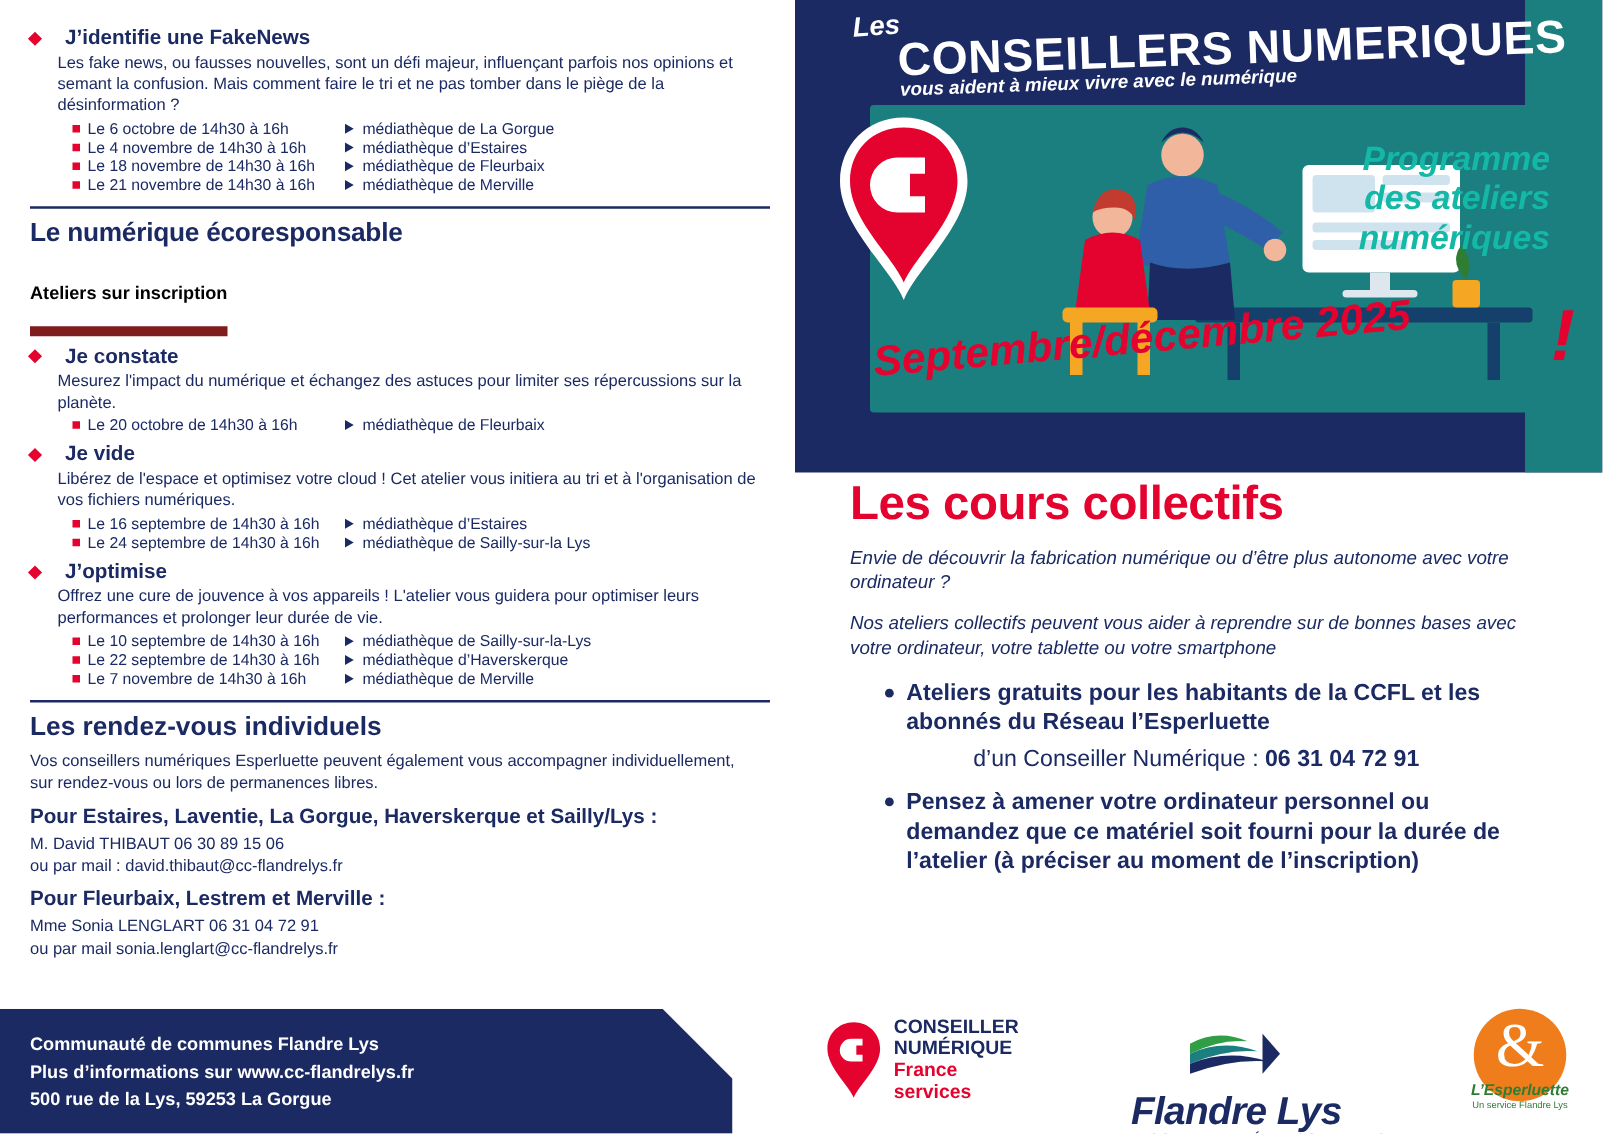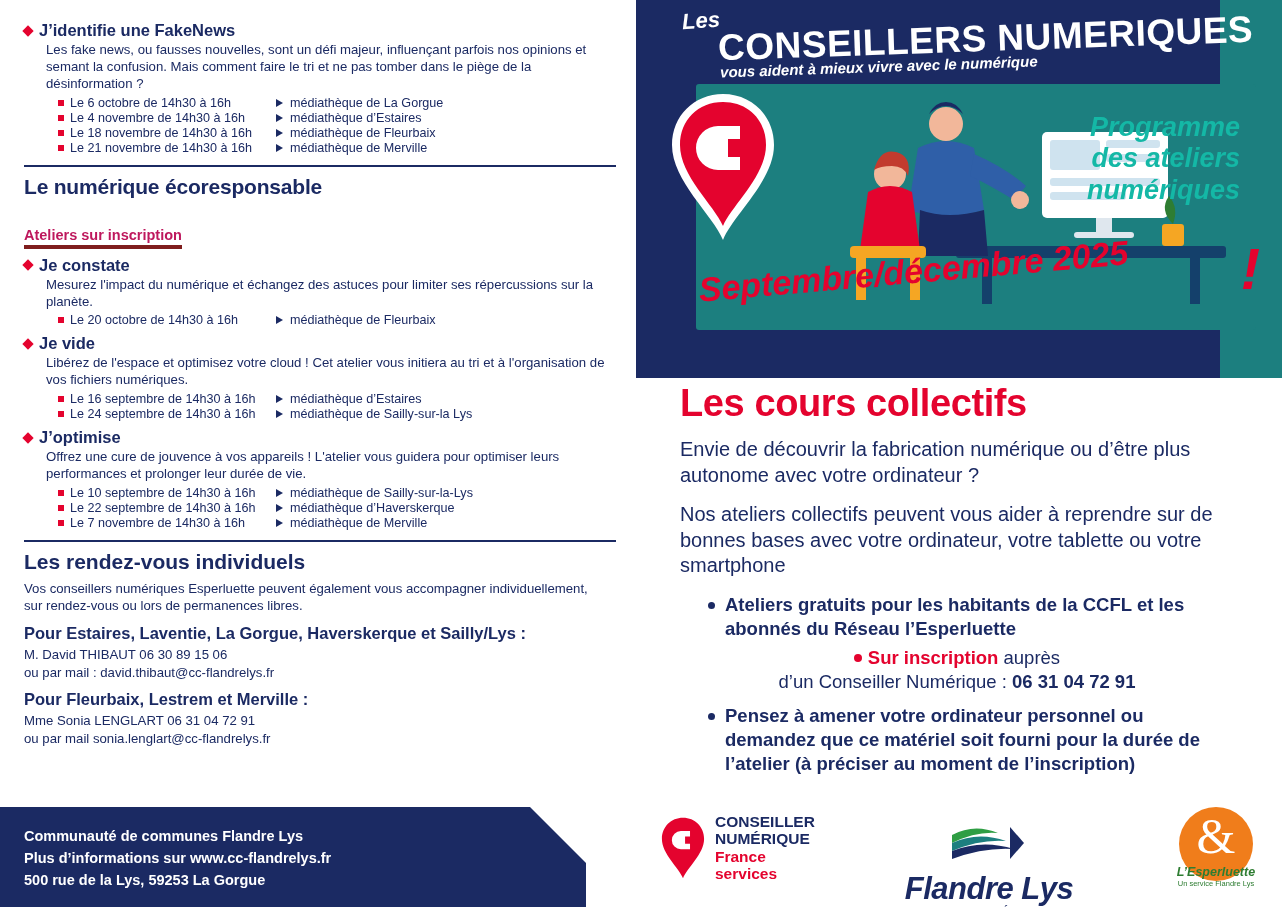--- a/index.html
+++ b/index.html
@@ -40,35 +40,35 @@
     letter-spacing: -0.2px;
   }
   .sec-title-row {
     display: flex;
     align-items: baseline;
     gap: 24px;
     margin: 4px 0 2px 0;
     flex-direction: column;
   }
   .inscription-tag {
-    color: #be185d;
+    color: #000000;
     font-size: 14.5px;
     font-weight: bold;
-    border-bottom: 4px solid #7f1d1d;
-    padding-bottom: 2px;
+    border-bottom: 8px solid #7f1d1d;
+    padding-bottom: 18px;
     white-space: nowrap;
   }
 
   .topic {
     margin: 0 0 2px 0;
   }
   .topic-head {
     display: flex;
     align-items: center;
-    gap: 7px;
+    gap: 20px;
     margin: 7px 0 2px 0;
   }
   .diamond {
     width: 8px; height: 8px;
     background: #e4032e;
     transform: rotate(45deg);
     flex: 0 0 auto;
   }
   .topic-name {
     font-size: 16.5px;
@@ -289,23 +289,24 @@
   }
   .cc-title {
     color: #e4032e;
     font-size: 38px;
     font-weight: bold;
     margin: 0 0 12px 0;
     letter-spacing: -0.4px;
   }
   .cc-p {
     color: #1b2a63;
-    font-size: 20px;
+    font-size: 15px;
     line-height: 1.28;
     margin: 0 0 14px 0;
+    font-style: italic;
   }
   .cc-li {
     display: flex;
     gap: 10px;
     color: #1b2a63;
     font-size: 18.5px;
     line-height: 1.28;
     margin: 0 0 6px 0;
     padding-left: 28px;
     font-weight: bold;
@@ -622,23 +623,20 @@
       <h1 class="cc-title">Les cours collectifs</h1>
       <p class="cc-p">Envie de découvrir la fabrication numérique ou d’être plus autonome avec votre ordinateur ?</p>
       <p class="cc-p">Nos ateliers collectifs peuvent vous aider à reprendre sur de bonnes bases avec votre ordinateur, votre tablette ou votre smartphone</p>
 
       <div class="cc-li">
         <span class="bullet"></span>
         <span>Ateliers gratuits pour les habitants de la CCFL et les abonnés du Réseau l’Esperluette</span>
       </div>
 
       <div class="cc-center">
-        <div>
-          <span class="bullet bullet-red" style="display:inline-block;width:8px;height:8px;margin:0 6px 2px 0;"></span><span class="red-b">Sur inscription</span><span> auprès</span>
-        </div>
         <div>
           <span>d’un Conseiller Numérique : </span><span class="navy-b">06 31 04 72 91</span>
         </div>
       </div>
 
       <div class="cc-li">
         <span class="bullet"></span>
         <span>Pensez à amener votre ordinateur personnel ou demandez que ce matériel soit fourni pour la durée de l’atelier (à préciser au moment de l’inscription)</span>
       </div>
     </div>

